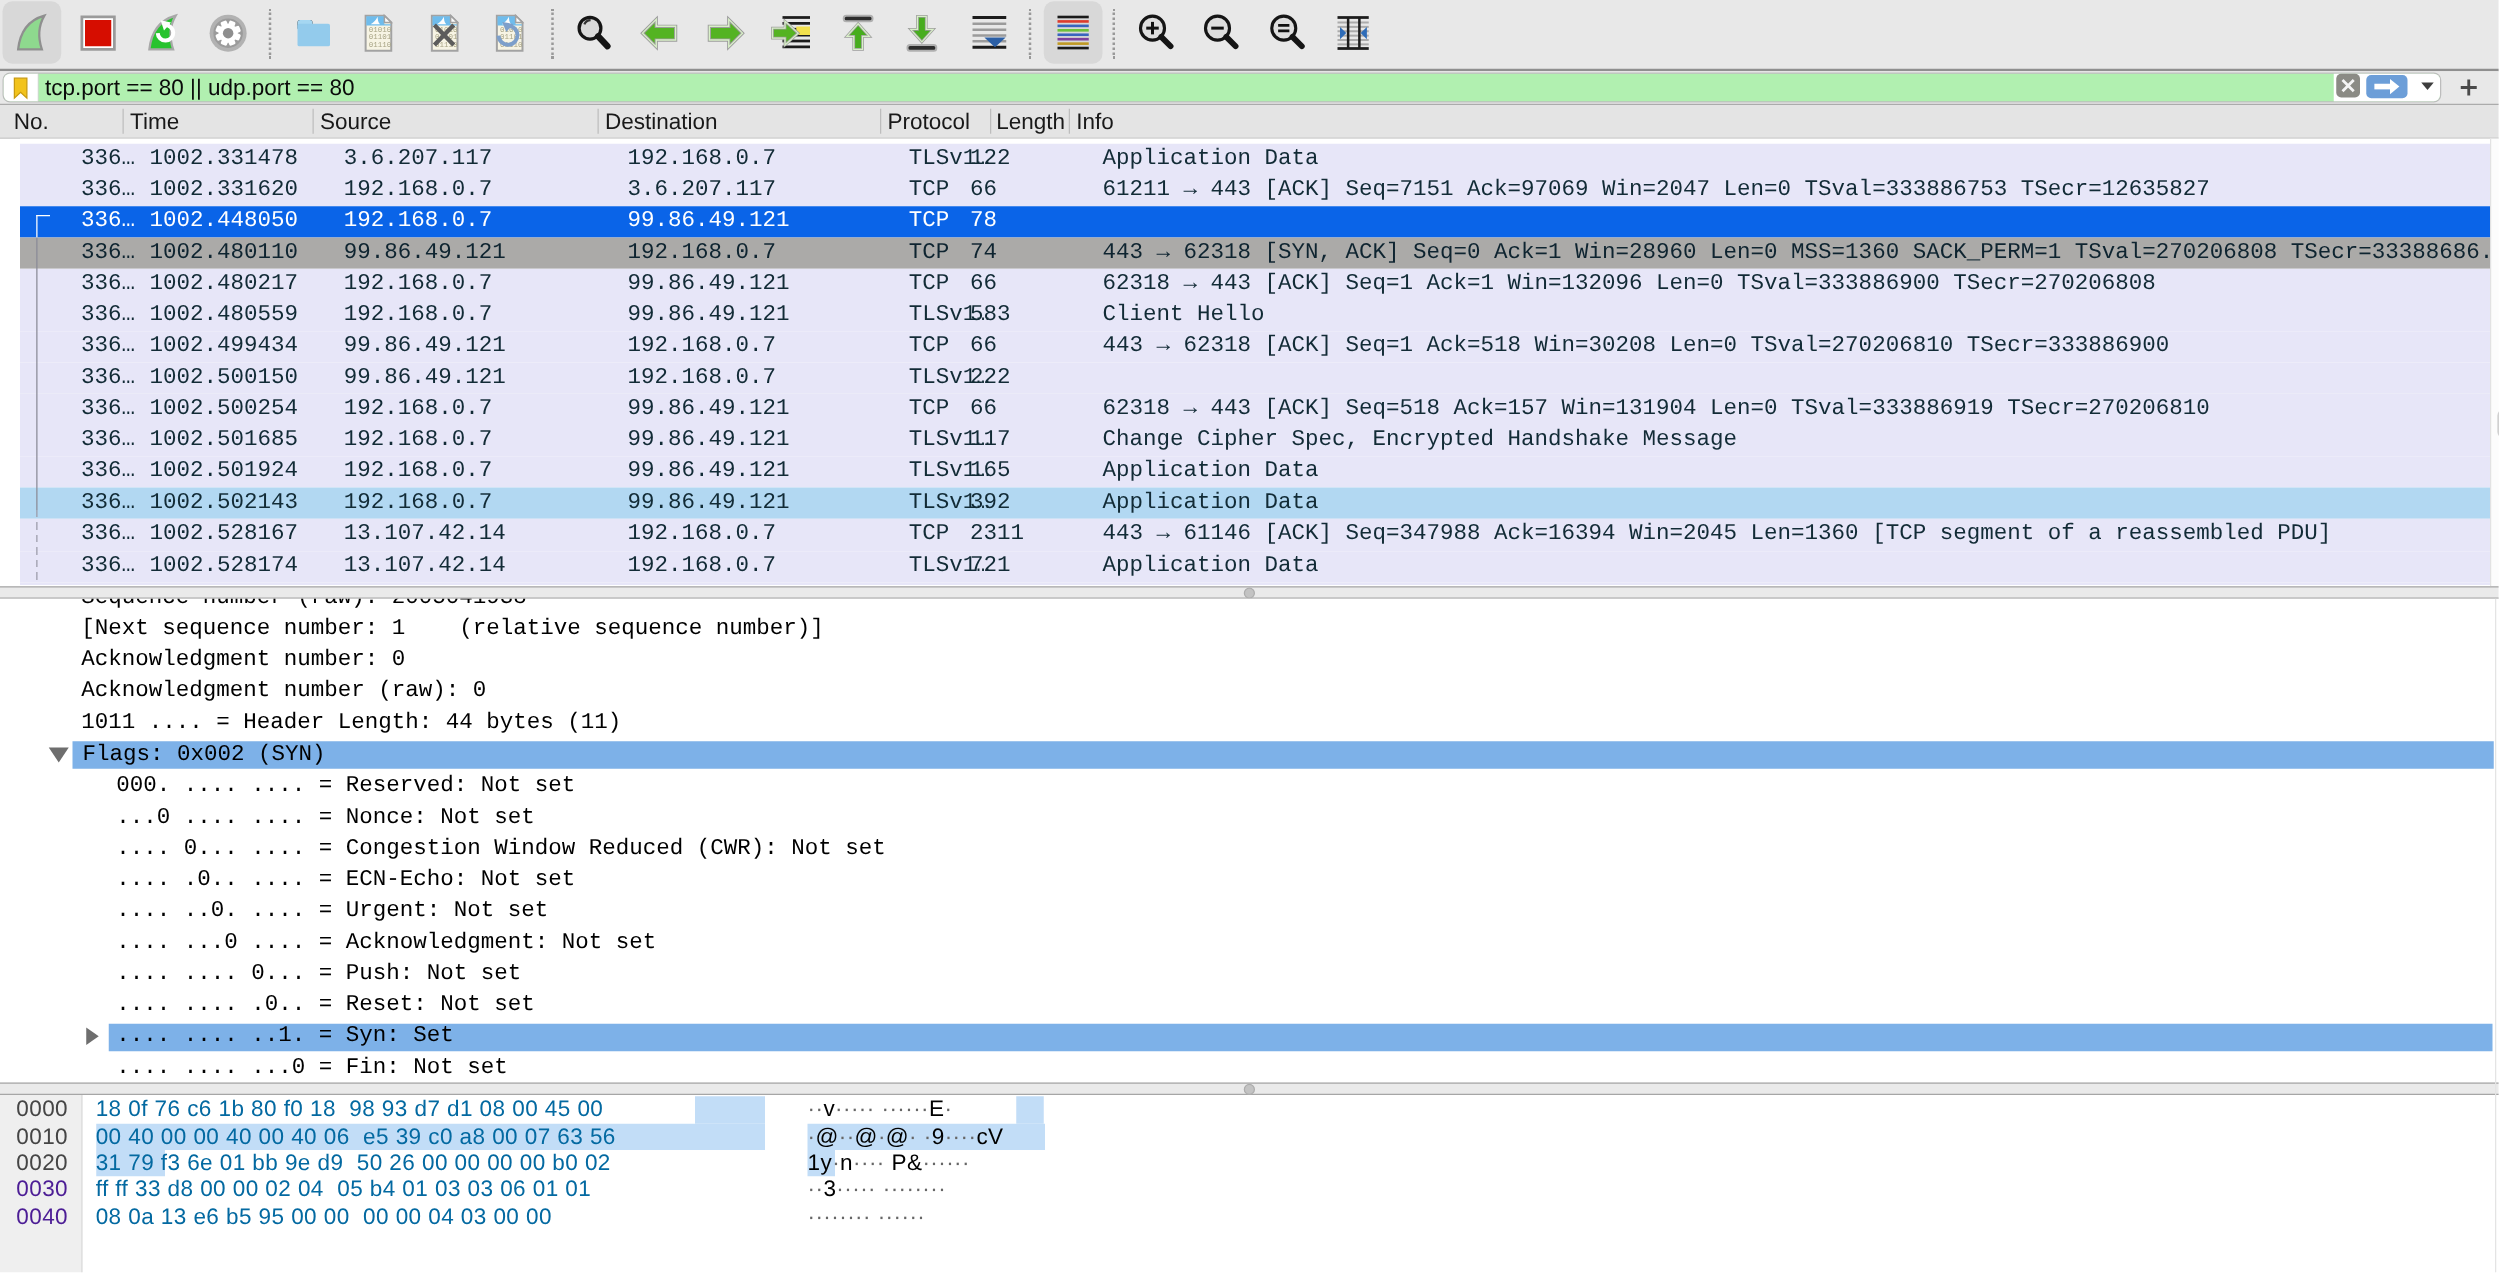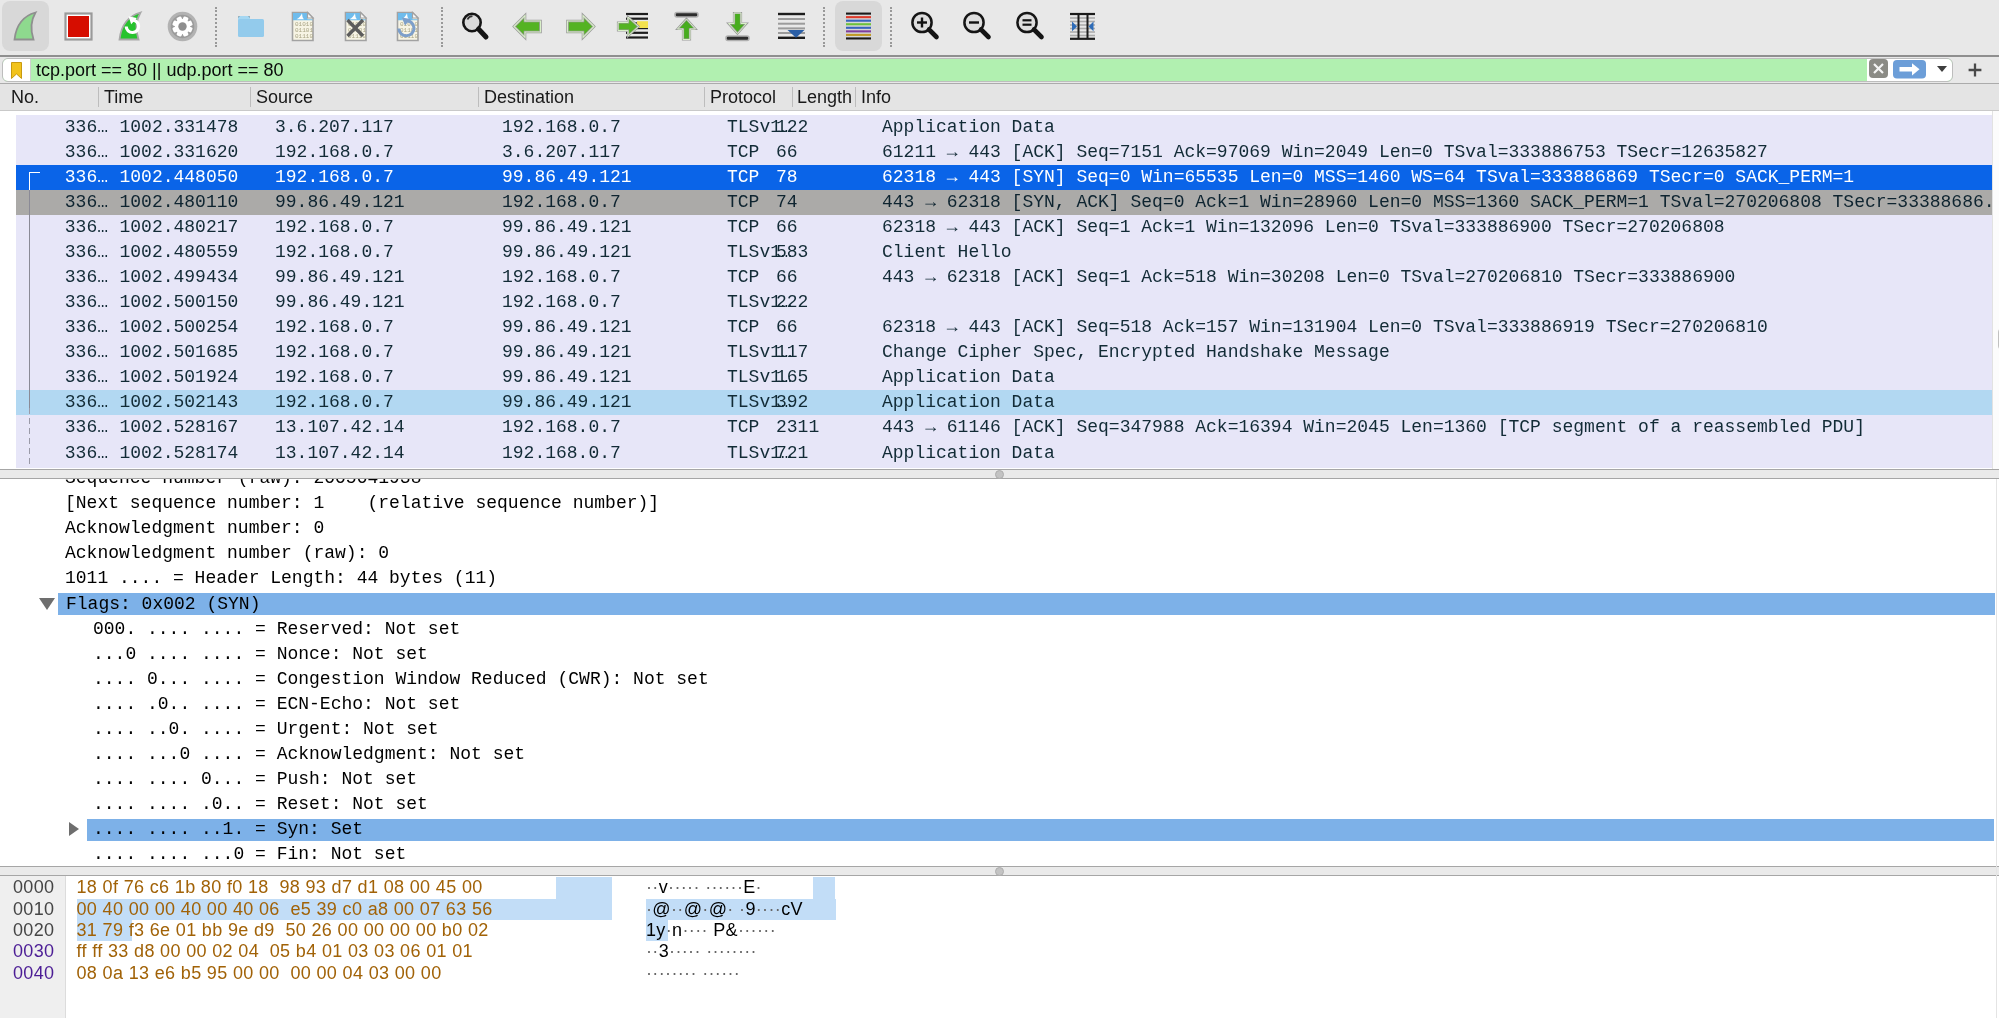--- a/index.html
+++ b/index.html
@@ -30,21 +30,21 @@
 #dpane{position:absolute;left:0;top:479px;width:1999px;height:386px;background:#fff;overflow:hidden}
 .dline{position:absolute;left:0;width:1999px;height:25.06px;line-height:25.06px;font-family:"Liberation Mono",monospace;font-size:18px;color:#000;white-space:pre}
 .dband{position:absolute;left:57.5px;width:1937px;background:#7db1e8}
 .tri-d{position:absolute;width:0;height:0;border-left:8.5px solid transparent;border-right:8.5px solid transparent;border-top:12px solid #6e6e6e}
 .tri-r{position:absolute;width:0;height:0;border-top:7.5px solid transparent;border-bottom:7.5px solid transparent;border-left:10.5px solid #6e6e6e}
 #hpane{position:absolute;left:0;top:876px;width:1999px;height:142px;background:#fff}
 #hoff{position:absolute;left:0;top:0;width:66px;height:142px;background:#efefef;border-right:1px solid #dcdcdc}
 .hrow{position:absolute;height:21.35px;line-height:21.35px;font-family:Liberation Sans, sans-serif;font-size:18px;letter-spacing:0.35px;white-space:pre}
 .hoffs{left:13px;color:#454545}
 .hdim{color:#4c1d95}
-.hbytes{left:76.5px;color:#a16207}
+.hbytes{left:76.5px;color:#0369a1}
 .hascii{left:646px;color:#000}
 .hhl{position:absolute;background:#c2ddf7}
 .gd{color:#666}
 svg{position:absolute;overflow:visible}
 </style></head>
 <body>
 <div id="page">
 
 <div id="toolbar">
 <div class="press" style="left:2px"></div>
@@ -235,22 +235,22 @@
 <span style="left:484px">Destination</span>
       <i style="left:704px"></i>
 <span style="left:710px">Protocol</span>
       <i style="left:792px"></i>
 <span style="left:797px;width:57px">Length</span>
       <i style="left:855px"></i>
 <span style="left:861px">Info</span>
 </div>
 <div id="plist">
 <div class="prow " style="top:3.50px"><span class="c0">336…</span><span class="c1">1002.331478</span><span class="c2">3.6.207.117</span><span class="c3">192.168.0.7</span><span class="c4">TLSv1…</span><span class="c5">122</span><span class="c6">Application Data</span></div>
-<div class="prow " style="top:28.58px"><span class="c0">336…</span><span class="c1">1002.331620</span><span class="c2">192.168.0.7</span><span class="c3">3.6.207.117</span><span class="c4">TCP</span><span class="c5">66</span><span class="c6">61211 → 443 [ACK] Seq=7151 Ack=97069 Win=2049 Len=0 TSval=333886753 TSecr=12635827</span></div>
-<div class="prow sel" style="top:53.66px"><span class="c0">336…</span><span class="c1">1002.448050</span><span class="c2">192.168.0.7</span><span class="c3">99.86.49.121</span><span class="c4">TCP</span><span class="c5">78</span><span class="c6">62318 → 443 [SYN] Seq=0 Win=65535 Len=0 MSS=1460 WS=64 TSval=333886869 TSecr=0 SACK_PERM=1</span></div>
+<div class="prow " style="top:28.58px"><span class="c0">336…</span><span class="c1">1002.331620</span><span class="c2">192.168.0.7</span><span class="c3">3.6.207.117</span><span class="c4">TCP</span><span class="c5">66</span><span class="c6">61211 → 443 [ACK] Seq=7151 Ack=97069 Win=2047 Len=0 TSval=333886753 TSecr=12635827</span></div>
+<div class="prow sel" style="top:53.66px"><span class="c0">336…</span><span class="c1">1002.448050</span><span class="c2">192.168.0.7</span><span class="c3">99.86.49.121</span><span class="c4">TCP</span><span class="c5">78</span></div>
 <div class="prow gry" style="top:78.74px"><span class="c0">336…</span><span class="c1">1002.480110</span><span class="c2">99.86.49.121</span><span class="c3">192.168.0.7</span><span class="c4">TCP</span><span class="c5">74</span><span class="c6">443 → 62318 [SYN, ACK] Seq=0 Ack=1 Win=28960 Len=0 MSS=1360 SACK_PERM=1 TSval=270206808 TSecr=33388686.</span></div>
 <div class="prow " style="top:103.82px"><span class="c0">336…</span><span class="c1">1002.480217</span><span class="c2">192.168.0.7</span><span class="c3">99.86.49.121</span><span class="c4">TCP</span><span class="c5">66</span><span class="c6">62318 → 443 [ACK] Seq=1 Ack=1 Win=132096 Len=0 TSval=333886900 TSecr=270206808</span></div>
 <div class="prow " style="top:128.90px"><span class="c0">336…</span><span class="c1">1002.480559</span><span class="c2">192.168.0.7</span><span class="c3">99.86.49.121</span><span class="c4">TLSv1…</span><span class="c5">583</span><span class="c6">Client Hello</span></div>
 <div class="prow " style="top:153.98px"><span class="c0">336…</span><span class="c1">1002.499434</span><span class="c2">99.86.49.121</span><span class="c3">192.168.0.7</span><span class="c4">TCP</span><span class="c5">66</span><span class="c6">443 → 62318 [ACK] Seq=1 Ack=518 Win=30208 Len=0 TSval=270206810 TSecr=333886900</span></div>
 <div class="prow " style="top:179.06px"><span class="c0">336…</span><span class="c1">1002.500150</span><span class="c2">99.86.49.121</span><span class="c3">192.168.0.7</span><span class="c4">TLSv1…</span><span class="c5">222</span></div>
 <div class="prow " style="top:204.14px"><span class="c0">336…</span><span class="c1">1002.500254</span><span class="c2">192.168.0.7</span><span class="c3">99.86.49.121</span><span class="c4">TCP</span><span class="c5">66</span><span class="c6">62318 → 443 [ACK] Seq=518 Ack=157 Win=131904 Len=0 TSval=333886919 TSecr=270206810</span></div>
 <div class="prow " style="top:229.22px"><span class="c0">336…</span><span class="c1">1002.501685</span><span class="c2">192.168.0.7</span><span class="c3">99.86.49.121</span><span class="c4">TLSv1…</span><span class="c5">117</span><span class="c6">Change Cipher Spec, Encrypted Handshake Message</span></div>
 <div class="prow " style="top:254.30px"><span class="c0">336…</span><span class="c1">1002.501924</span><span class="c2">192.168.0.7</span><span class="c3">99.86.49.121</span><span class="c4">TLSv1…</span><span class="c5">165</span><span class="c6">Application Data</span></div>
 <div class="prow lbl" style="top:279.38px"><span class="c0">336…</span><span class="c1">1002.502143</span><span class="c2">192.168.0.7</span><span class="c3">99.86.49.121</span><span class="c4">TLSv1…</span><span class="c5">392</span><span class="c6">Application Data</span></div>
 <div class="prow " style="top:304.46px"><span class="c0">336…</span><span class="c1">1002.528167</span><span class="c2">13.107.42.14</span><span class="c3">192.168.0.7</span><span class="c4">TCP</span><span class="c5">2311</span><span class="c6">443 → 61146 [ACK] Seq=347988 Ack=16394 Win=2045 Len=1360 [TCP segment of a reassembled PDU]</span></div>

